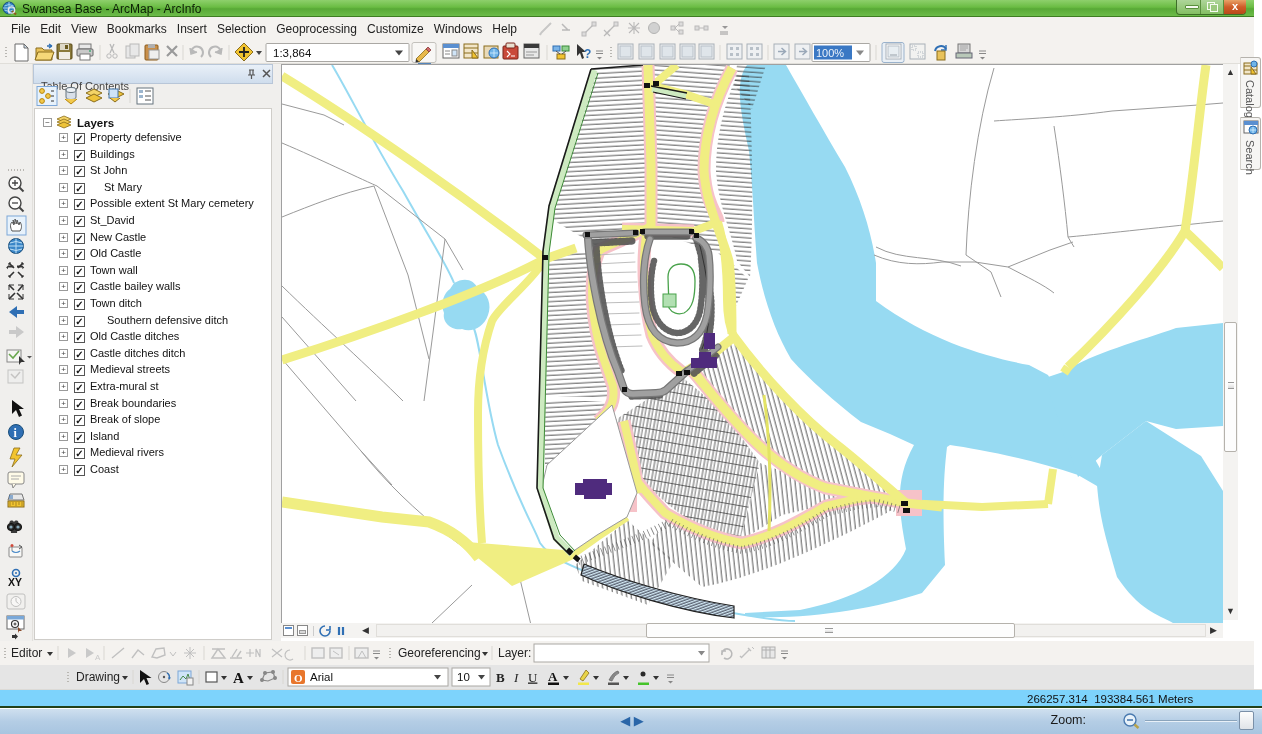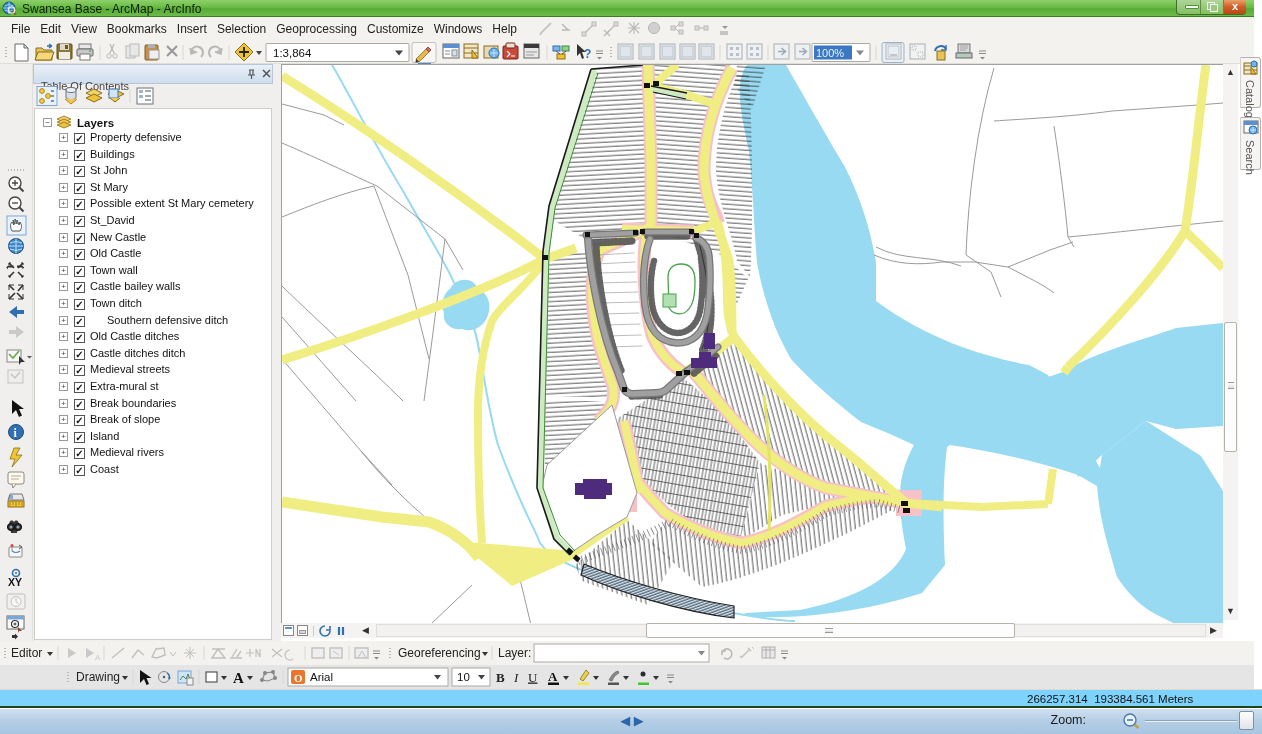--- a/index.html
+++ b/index.html
@@ -419,21 +419,21 @@
       <div class="abs" style="left:8px;top:6px;width:220px;height:15px"><span class="pm">−</span><svg width="17" height="14" viewBox="0 0 17 14" style="vertical-align:-2px;margin-left:4px">
           <g stroke="#8a6d1c" stroke-width="0.8">
             <path d="M1,4 L8,1 L15,4 L8,7 Z" fill="#f4d467"></path>
             <path d="M1,7 L8,4 L15,7 L8,10 Z" fill="#f0c94e"></path>
             <path d="M1,10 L8,7 L15,10 L8,13 Z" fill="#eec33a"></path>
           </g>
         </svg><b style="margin-left:4px;font-size:11.5px">Layers</b></div>
 <div class="abs" style="left:24px;top:22px;width:214px;height:15px"><span class="pm">+</span><span class="cb">✓</span><span style="margin-left:5px;font-size:11px;vertical-align:1px">Property defensive</span></div>
 <div class="abs" style="left:24px;top:38.6px;width:214px;height:15px"><span class="pm">+</span><span class="cb">✓</span><span style="margin-left:5px;font-size:11px;vertical-align:1px">Buildings</span></div>
 <div class="abs" style="left:24px;top:55.2px;width:214px;height:15px"><span class="pm">+</span><span class="cb">✓</span><span style="margin-left:5px;font-size:11px;vertical-align:1px">St John</span></div>
-<div class="abs" style="left:24px;top:71.80000000000001px;width:214px;height:15px"><span class="pm">+</span><span class="cb">✓</span><span style="margin-left:5px;font-size:11px;vertical-align:1px">St Mary</span></div>
+<div class="abs" style="left:24px;top:71.80000000000001px;width:214px;height:15px"><span class="pm">+</span><span class="cb">✓</span><span style="margin-left:19px;font-size:11px;vertical-align:1px">St Mary</span></div>
 <div class="abs" style="left:24px;top:88.4px;width:214px;height:15px"><span class="pm">+</span><span class="cb">✓</span><span style="margin-left:5px;font-size:11px;vertical-align:1px">Possible extent St Mary cemetery</span></div>
 <div class="abs" style="left:24px;top:105.0px;width:214px;height:15px"><span class="pm">+</span><span class="cb">✓</span><span style="margin-left:5px;font-size:11px;vertical-align:1px">St_David</span></div>
 <div class="abs" style="left:24px;top:121.6px;width:214px;height:15px"><span class="pm">+</span><span class="cb">✓</span><span style="margin-left:5px;font-size:11px;vertical-align:1px">New Castle</span></div>
 <div class="abs" style="left:24px;top:138.2px;width:214px;height:15px"><span class="pm">+</span><span class="cb">✓</span><span style="margin-left:5px;font-size:11px;vertical-align:1px">Old Castle</span></div>
 <div class="abs" style="left:24px;top:154.79999999999998px;width:214px;height:15px"><span class="pm">+</span><span class="cb">✓</span><span style="margin-left:5px;font-size:11px;vertical-align:1px">Town wall</span></div>
 <div class="abs" style="left:24px;top:171.39999999999998px;width:214px;height:15px"><span class="pm">+</span><span class="cb">✓</span><span style="margin-left:5px;font-size:11px;vertical-align:1px">Castle bailey walls</span></div>
 <div class="abs" style="left:24px;top:187.99999999999997px;width:214px;height:15px"><span class="pm">+</span><span class="cb">✓</span><span style="margin-left:5px;font-size:11px;vertical-align:1px">Town ditch</span></div>
 <div class="abs" style="left:24px;top:204.59999999999997px;width:214px;height:15px"><span class="pm">+</span><span class="cb">✓</span><span style="margin-left:22px;font-size:11px;vertical-align:1px">Southern defensive ditch</span></div>
 <div class="abs" style="left:24px;top:221.19999999999996px;width:214px;height:15px"><span class="pm">+</span><span class="cb">✓</span><span style="margin-left:5px;font-size:11px;vertical-align:1px">Old Castle ditches</span></div>
 <div class="abs" style="left:24px;top:237.79999999999995px;width:214px;height:15px"><span class="pm">+</span><span class="cb">✓</span><span style="margin-left:5px;font-size:11px;vertical-align:1px">Castle ditches ditch</span></div>

